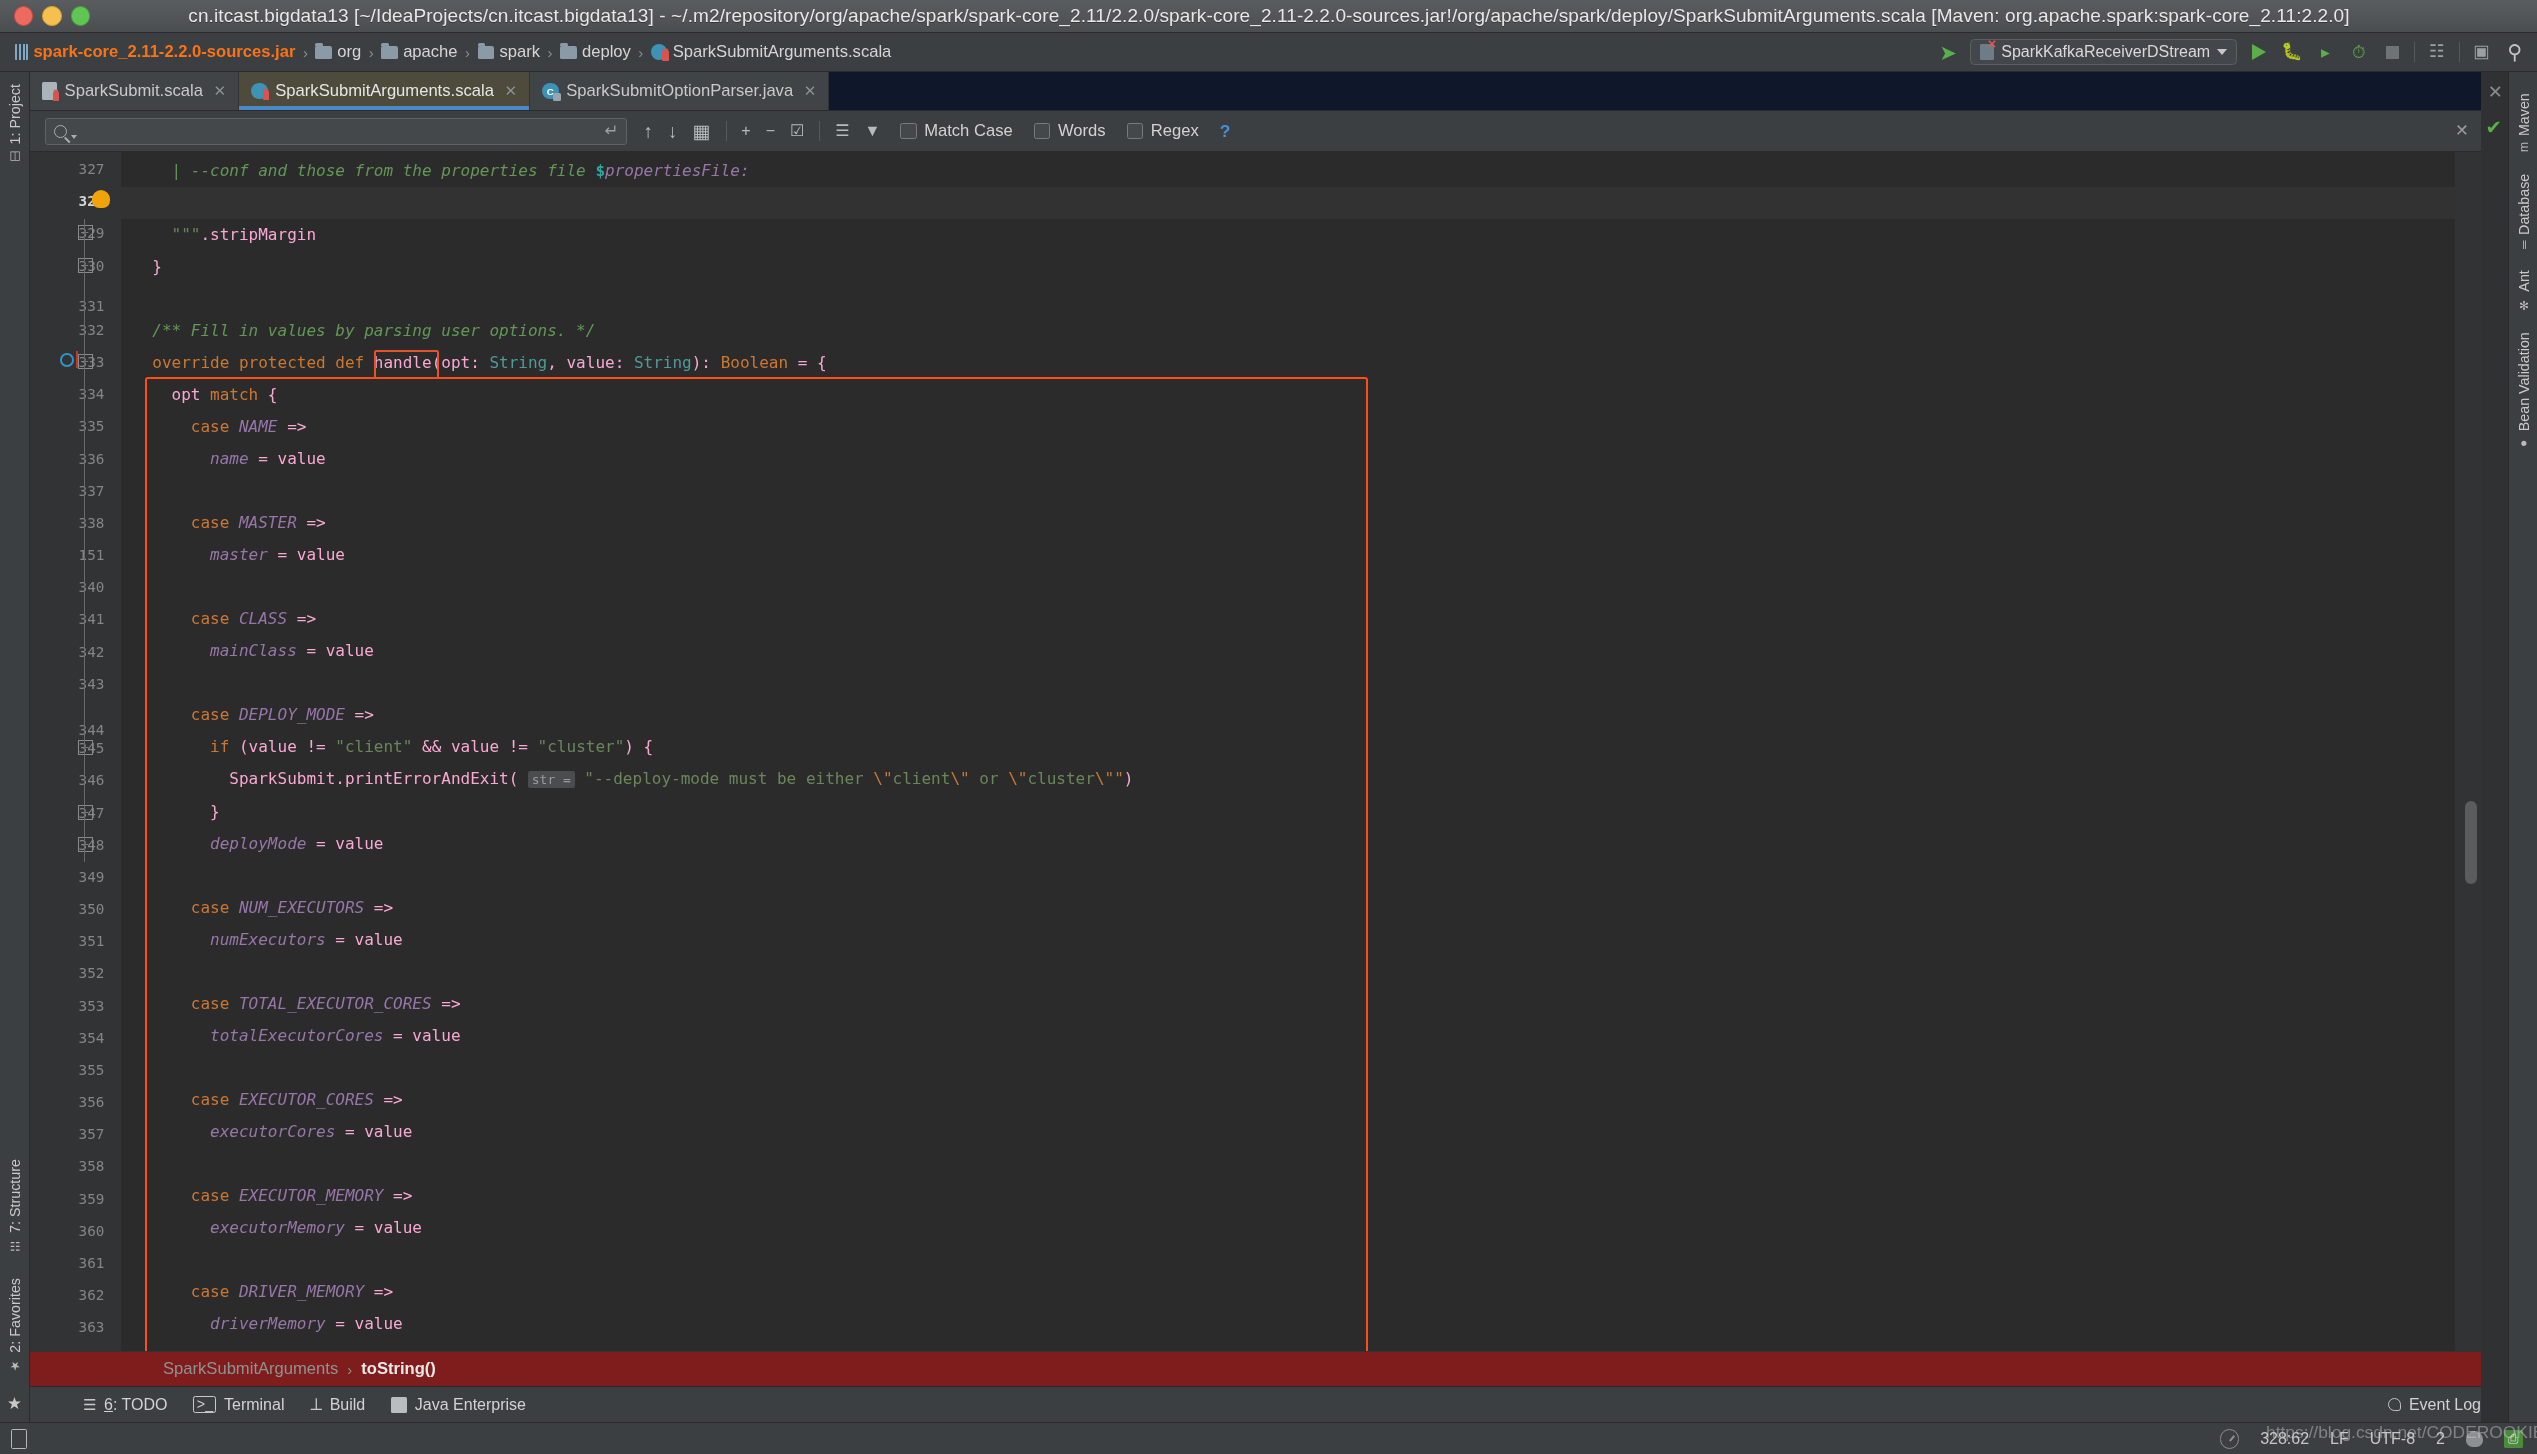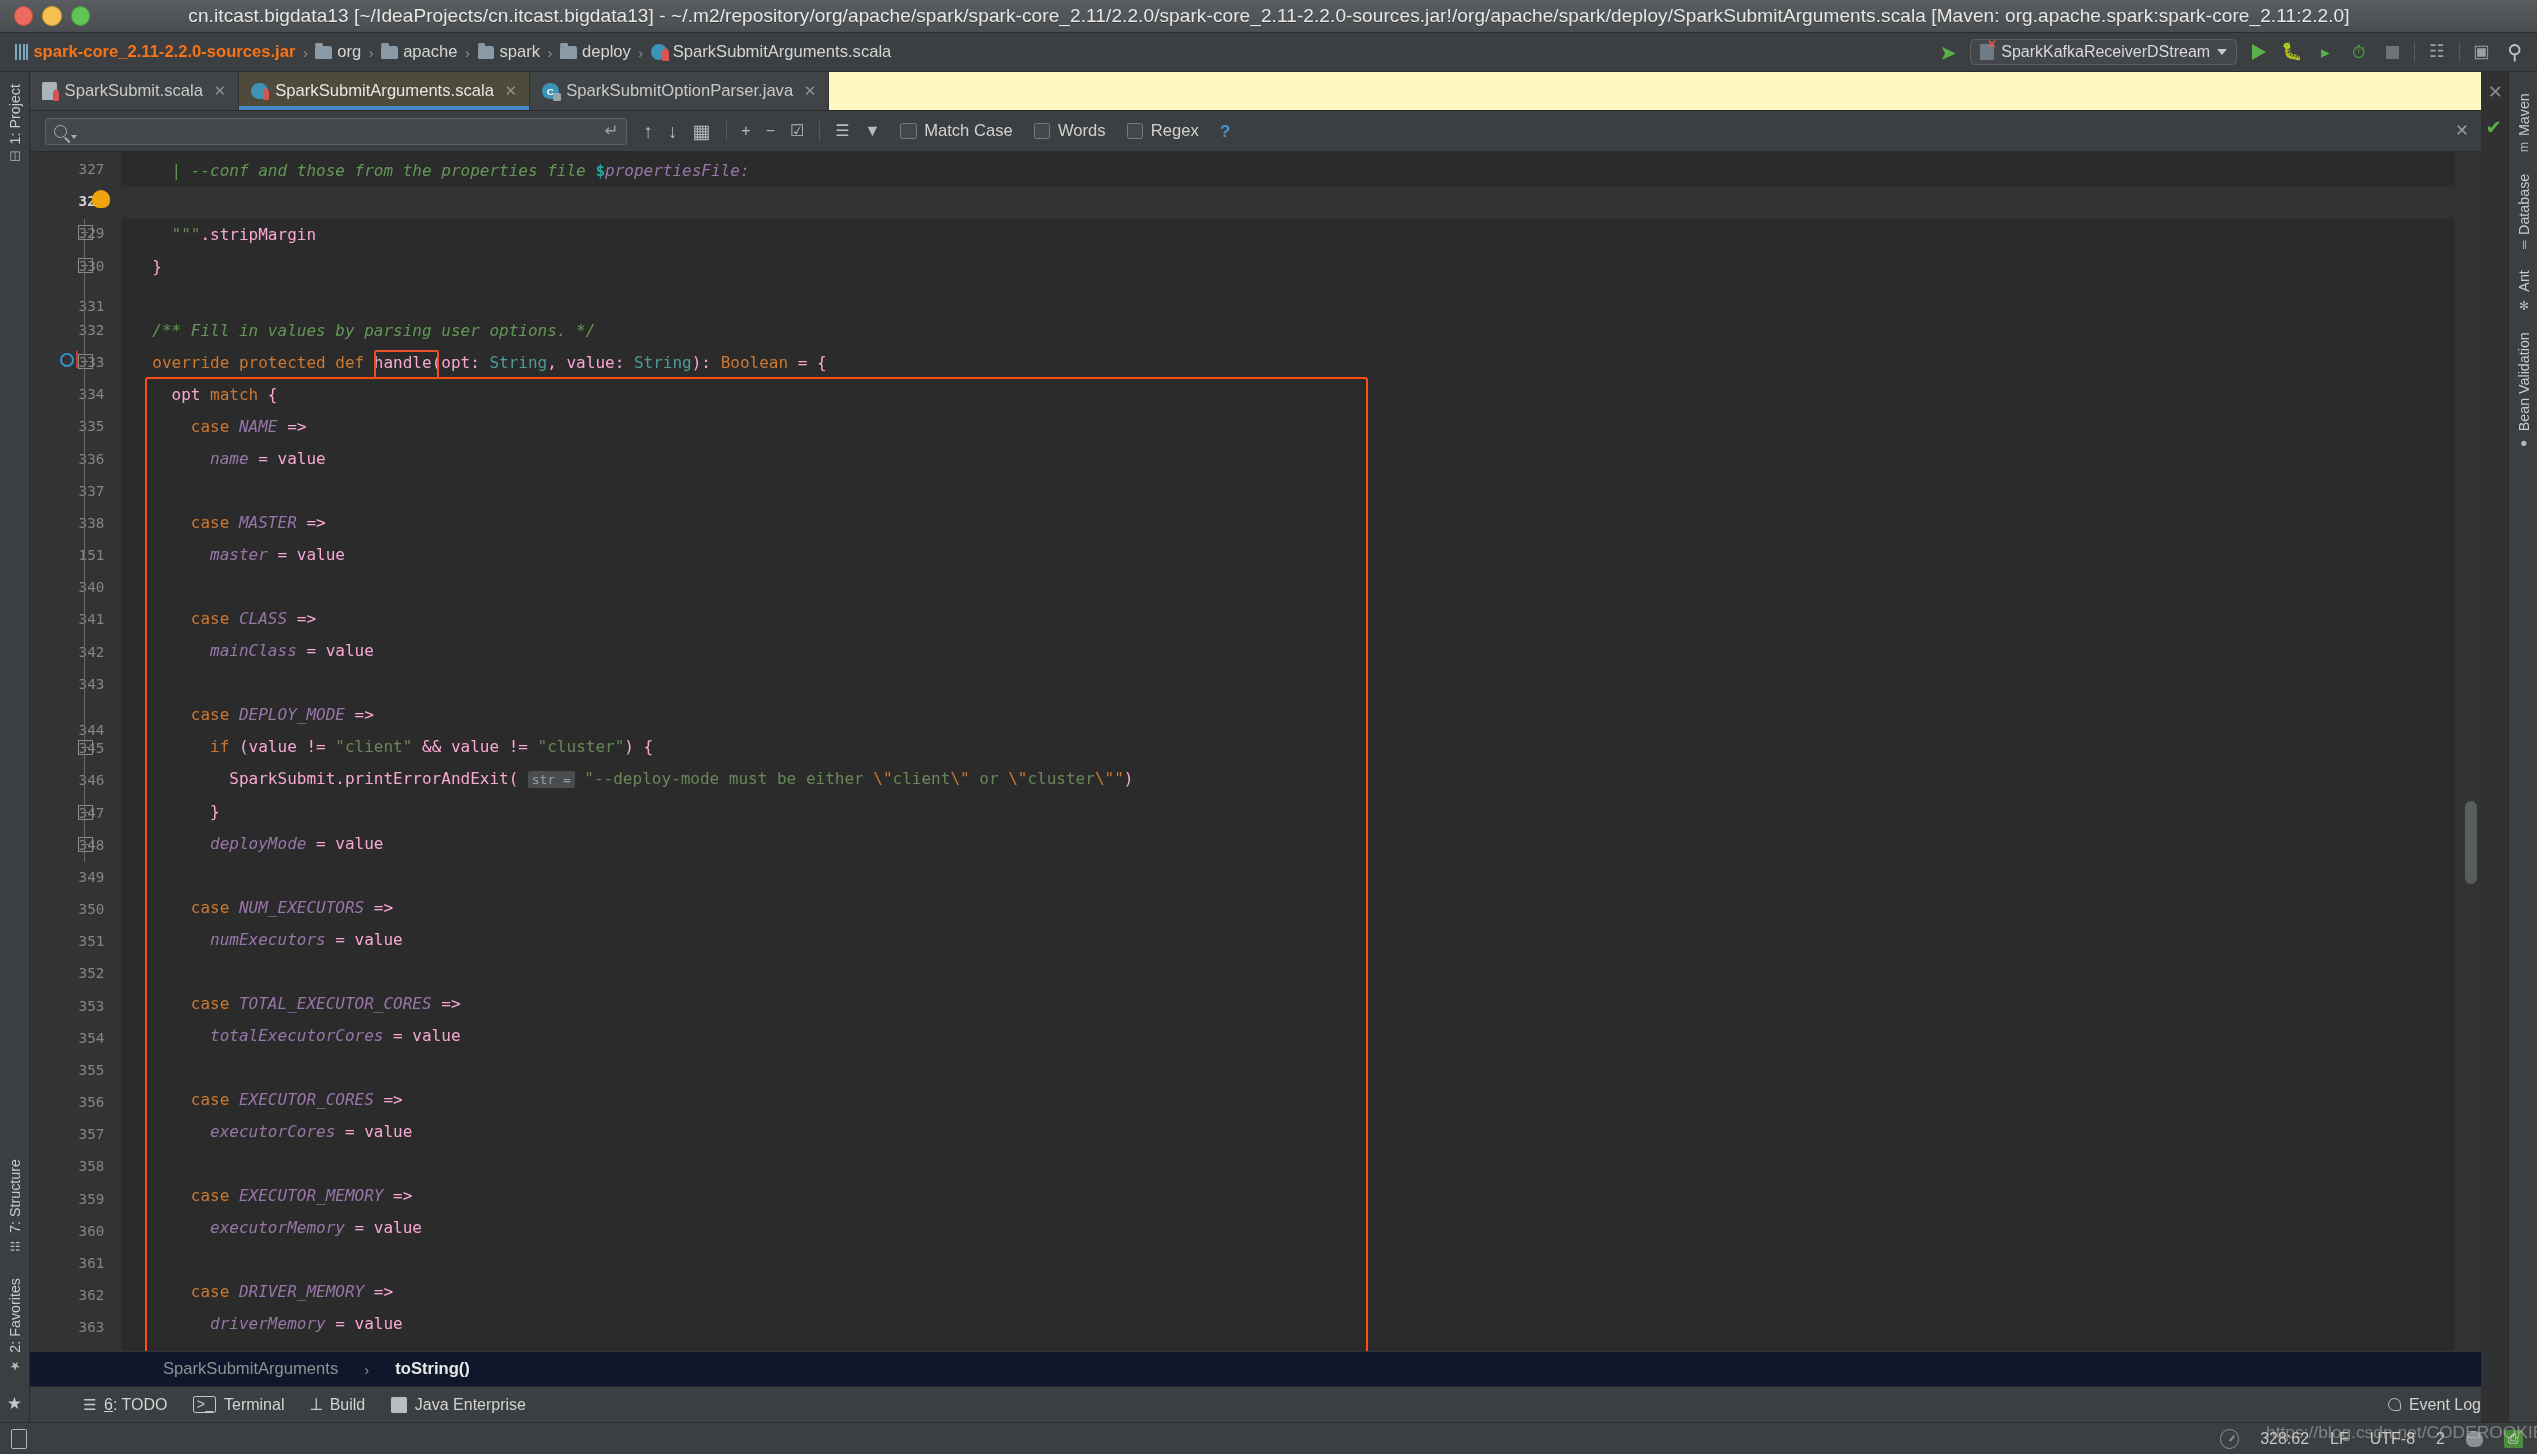--- a/index.html
+++ b/index.html
@@ -82,21 +82,21 @@
     display: flex; align-items: center; gap: 6px; padding: 4.5px 0;
   }
   .vtab .vt-ic { font-size: 12px; color:#b9b9b9; }
   .rail-left-bottom { display:flex; flex-direction:column; align-items:center; gap: 16.6px; }
   .star { color:#c8c8c8; font-size: 16.6px; }
 
   
   .center { flex: 1; display: flex; flex-direction: column; min-width: 0; }
 
   
-  .tabs { height: 39px; flex:none; display:flex; align-items:stretch; background:#fef9c3; border-bottom:0.8px solid #2b2b2b; }
+  .tabs { height: 39px; flex:none; display:flex; align-items:stretch; background:#0f172a; border-bottom:0.8px solid #2b2b2b; }
   .tab {
     display:flex; align-items:center; gap:7.6px; padding: 0 12px;
     font-size: 16.6px; color:#c9c9c9; position:relative; border-right:0.8px solid #333;
   }
   .tab.inactive { background:#414446; }
   .tab.active { background:#4e4a3c; color:#e6e6e6; }
   .tab.active:after { content:''; position:absolute; left:0; right:0; bottom:0; height:3.8px; background:#4a88c7; }
   .tab .x { color:#8e9192; font-size:15px; margin-left:3px; }
   .ic-sc { width:16.6px;height:16.6px;border-radius:50%;background:#3d93b5;position:relative;flex:none;}
   .ic-sc:after{content:'';position:absolute;right:-1.5px;bottom:-0.8px;width:6px;height:9px;background:#d9534f;border-radius:0.8px;box-shadow:0 -3px 0 -0.8px #d9534f;}
@@ -177,22 +177,22 @@
   }
   .rail-right .vtab { padding: 10.6px 0; }
 
   
   .analysis { width: 27px; flex:none; background:#2f3133; position:relative;}
   .an-x { position:absolute; top:9px; left:6.8px; color:#8a8a8a; font-size:18px;}
   .an-ok { position:absolute; top:44px; left:4.5px; color:#5aaf4a; font-size:19.6px;}
 
   
   .editor-crumb {
-    height: 35px; flex:none; background:#0f172a; display:flex; align-items:center;
-    padding-left: 133px; gap: 26px; font-size:16.6px; border-top:0.8px solid #313335;
+    height: 35px; flex:none; background:#7f1d1d; display:flex; align-items:center;
+    padding-left: 133px; gap: 9px; font-size:16.6px; border-top:0.8px solid #313335;
   }
   .ec-muted { color:#8f9294; }
   .ec-sep { color:#8f9294; font-size:15px; }
   .ec-strong { color:#e8e8e8; font-weight:bold; }
 
   
   .toolwin {
     height: 36px; flex:none; background:#3c3f41; border-top:0.8px solid #2b2b2b;
     display:flex; align-items:center; gap: 26px; padding-left: 53px;
     font-size:16px; color:#d2d2d2;

